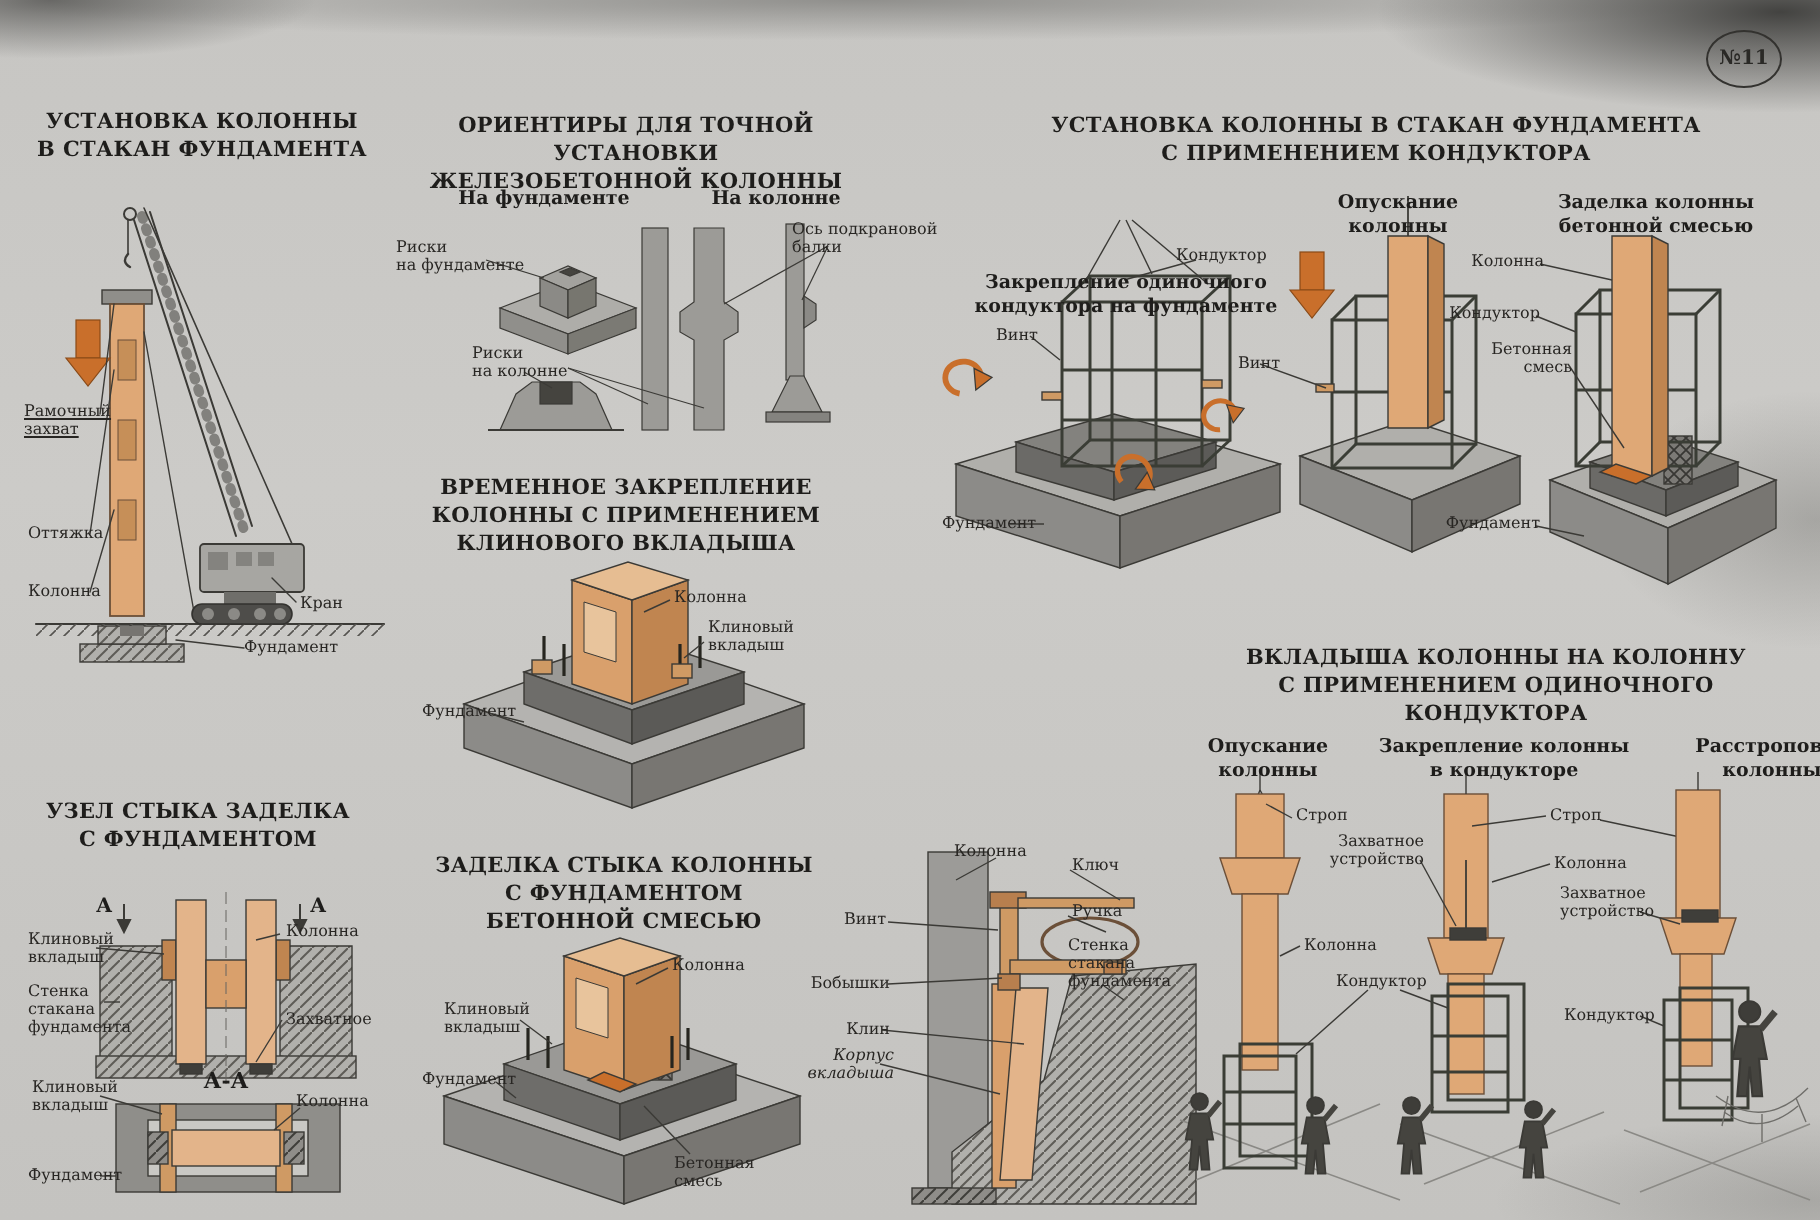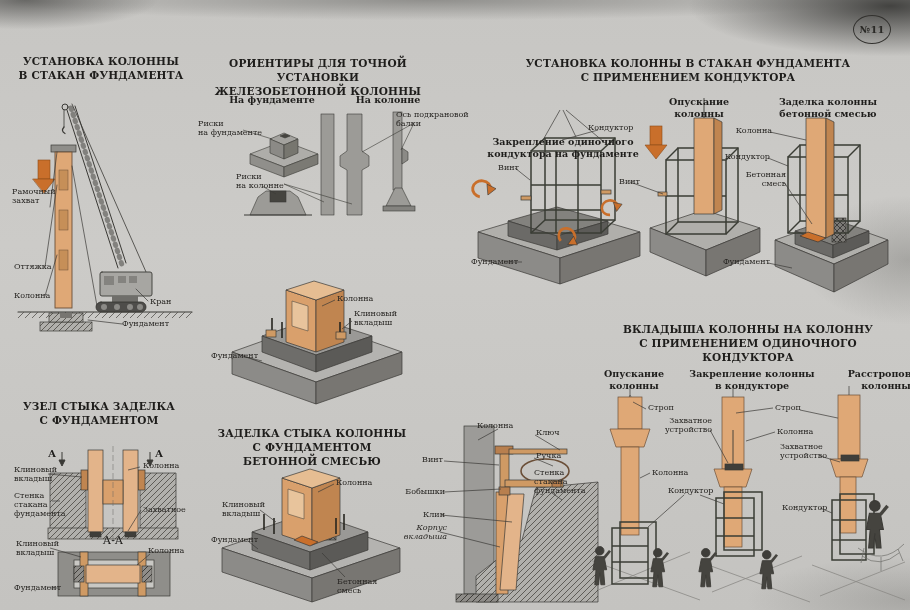--- a/index.html
+++ b/index.html
@@ -18,21 +18,21 @@
   .badge{position:absolute;left:853px;top:15px;width:36px;height:27px;border:1.4px solid #33322f;
     border-radius:50%;display:flex;align-items:center;justify-content:center;
     font-size:10px;font-weight:bold;color:#2a2926;}
   .heading{position:absolute;font-weight:bold;text-align:center;font-size:10.5px;
     line-height:1.32;letter-spacing:.2px;color:#1e1d1b;white-space:pre-line;}
   .sub{position:absolute;font-weight:bold;text-align:center;font-size:9.5px;
     line-height:1.25;color:#1e1d1b;white-space:pre-line;}
   .lbl{position:absolute;font-size:8px;line-height:1.15;color:#282623;white-space:pre-line;}
   .lbl.r{text-align:right;}
   .mk{position:absolute;font-size:10px;font-weight:bold;color:#1e1d1b;}
-  .seclab{position:absolute;font-size:11px;font-weight:normal;color:#1e1d1b;}
+  .seclab{position:absolute;font-size:11px;font-weight:bold;color:#1e1d1b;}
 </style>
 </head>
 <body>
 
 <div class="stage">
 
 <svg class="art" width="910" height="610" viewBox="0 0 910 610">
   <defs>
     <pattern id="tick" width="7" height="7" patternUnits="userSpaceOnUse">
       <line x1="7" y1="0" x2="0" y2="7" stroke="#55534f" stroke-width="0.8"></line>
@@ -386,38 +386,41 @@
     <path d="M864,548 l-3,15 M881,557 l0,14 M898,549 l5,12" stroke="#6f6e6a"></path>
     <line x1="820" y1="456" x2="840" y2="462"></line>
     <line x1="820" y1="508" x2="832" y2="513"></line>
   </g>
 </svg>
 
   <div class="badge">№11</div>
 
   <div class="heading" style="left:8px;top:55px;width:186px;">УСТАНОВКА КОЛОННЫ
 В СТАКАН ФУНДАМЕНТА</div>
-  <div class="lbl" style="left:12px;top:187px;">Рамочный
+  <div class="lbl" style="left:12px;top:201px;text-decoration:underline;">Рамочный
 захват</div>
   <div class="lbl" style="left:14px;top:262px;">Оттяжка</div>
   <div class="lbl" style="left:14px;top:291px;">Колонна</div>
   <div class="lbl" style="left:150px;top:297px;">Кран</div>
   <div class="lbl" style="left:122px;top:319px;">Фундамент</div>
 
   <div class="heading" style="left:196px;top:57px;width:244px;">ОРИЕНТИРЫ ДЛЯ ТОЧНОЙ УСТАНОВКИ
 ЖЕЛЕЗОБЕТОННОЙ КОЛОННЫ</div>
   <div class="sub" style="left:222px;top:94px;width:100px;">На фундаменте</div>
   <div class="sub" style="left:348px;top:94px;width:80px;">На колонне</div>
   <div class="lbl" style="left:198px;top:119px;">Риски
 на фундаменте</div>
   <div class="lbl" style="left:236px;top:172px;">Риски
 на колонне</div>
   <div class="lbl" style="left:396px;top:110px;">Ось подкрановой
 балки</div>
 
+  <div class="heading" style="left:198px;top:238px;width:230px;">ВРЕМЕННОЕ ЗАКРЕПЛЕНИЕ
+КОЛОННЫ С ПРИМЕНЕНИЕМ
+КЛИНОВОГО ВКЛАДЫША</div>
   <div class="lbl" style="left:337px;top:294px;">Колонна</div>
   <div class="lbl" style="left:354px;top:309px;">Клиновый
 вкладыш</div>
   <div class="lbl" style="left:211px;top:351px;">Фундамент</div>
 
   <div class="heading" style="left:470px;top:57px;width:436px;">УСТАНОВКА КОЛОННЫ В СТАКАН ФУНДАМЕНТА
 С ПРИМЕНЕНИЕМ КОНДУКТОРА</div>
   <div class="sub" style="left:478px;top:112px;width:170px;margin-top:24px;">Закрепление одиночного
 кондуктора на фундаменте</div>
   <div class="sub" style="left:653px;top:96px;width:92px;">Опускание

